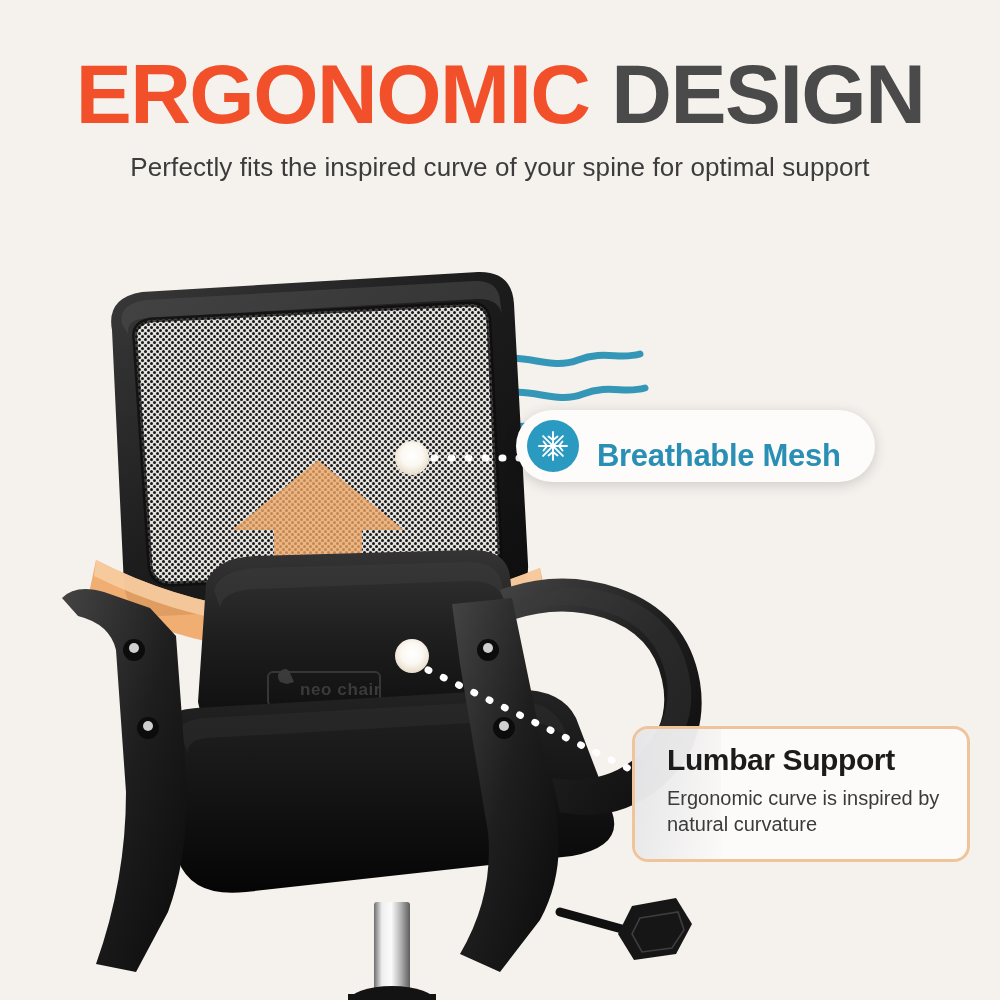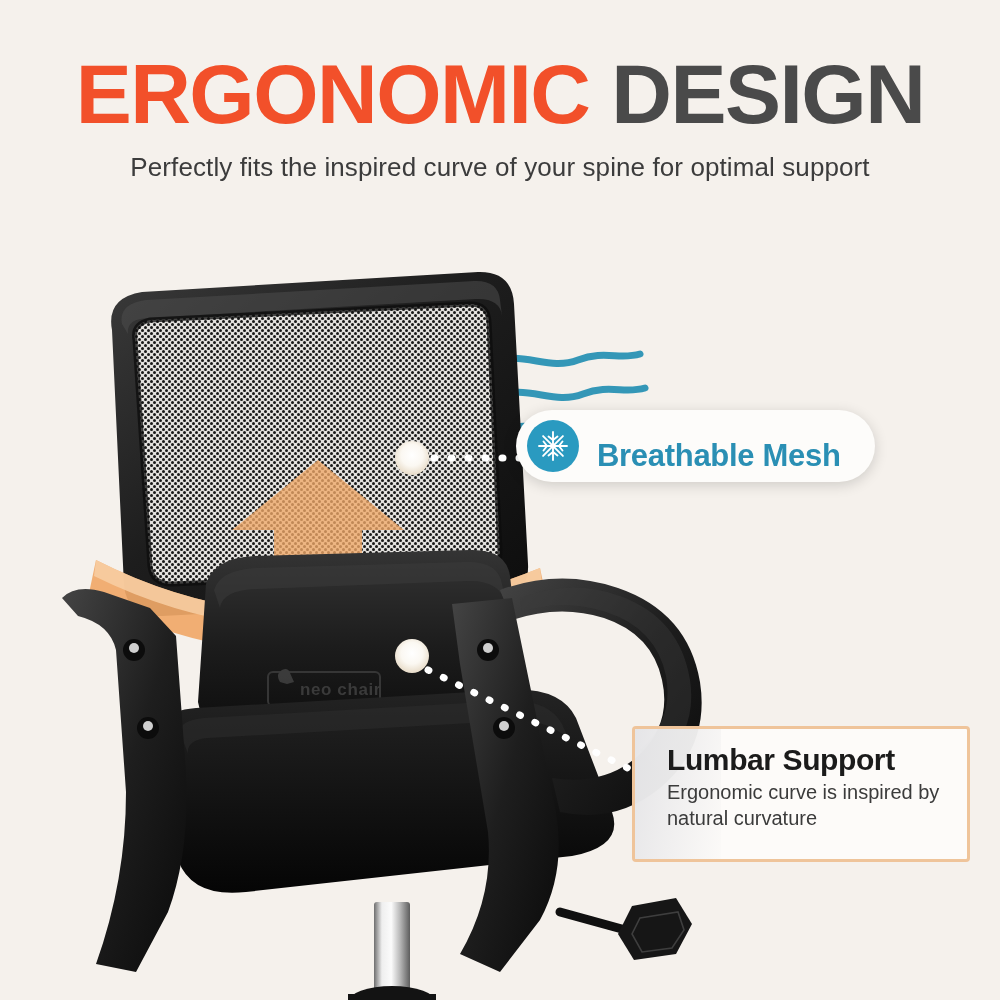--- a/index.html
+++ b/index.html
@@ -55,40 +55,40 @@
   .pill-label {
     font-size:31px; font-weight:bold; color:#2a8fb4;
     letter-spacing:-0.3px; white-space:nowrap;margin-top:20px;
   }
 
   
   .card {
     position:absolute; left:632px; top:726px;
     width:338px; height:136px;
     border:3px solid #efc49a;
-    border-radius:4px;
+    border-radius:16px;
     background:rgba(253,252,250,0.93);
     z-index:40;
     padding:14px 18px 0 32px;
     overflow:hidden;
   }
   .card::before{
     content:""; position:absolute; left:0; top:0;
     width:86px; height:100%;
     background:linear-gradient(100deg, rgba(225,225,228,.85) 0%, rgba(247,246,244,.25) 100%);
     pointer-events:none;
   }
   .card-title {
     position:relative;
     font-size:30px; font-weight:bold; color:#1b1b1b;
     letter-spacing:-0.4px; line-height:1.12; white-space:nowrap;
   }
   .card-desc {
     position:relative;
-    margin-top:2px;
+    margin-top:8px;
     font-size:20px; color:#3b3b3b; line-height:1.3; font-weight:400;
   }
 </style>
 </head>
 <body>
 
 <div id="stage">
 
   <div class="headline">
     <span class="w1">ERGONOMIC</span><span class="w2"> DESIGN</span>

